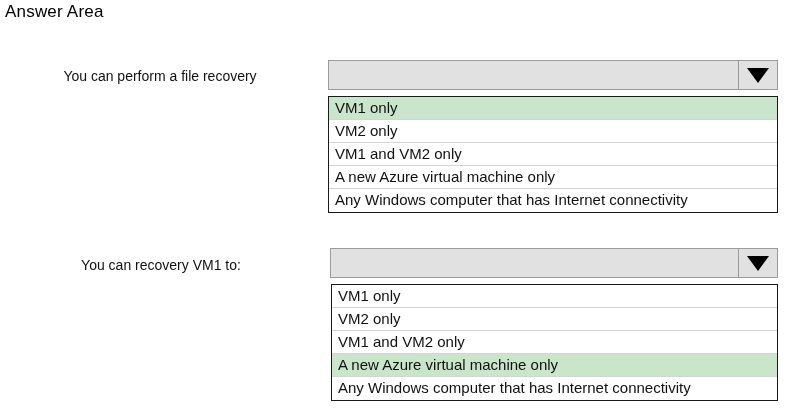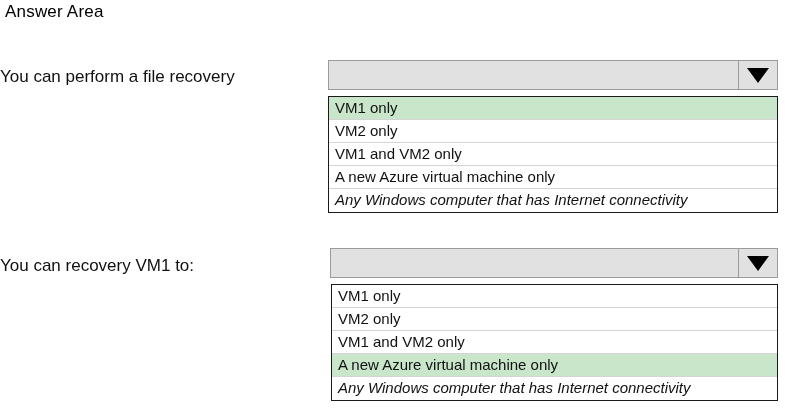--- a/index.html
+++ b/index.html
@@ -30,22 +30,22 @@
 
   
   .question-block {
     position: absolute;
   }
   #question-1 { left: 0px; top: 60px; width: 785px; }
   #question-2 { left: 0px; top: 245px; width: 785px; }
 
   .q-label {
     position: absolute;
-    text-align: left;
-    font-size: 17px;
+    text-align: center;
+    font-size: 14px;
     line-height: 21px;
     white-space: nowrap;
     color: #111111;
   }
   #question-1 .q-label {
     left: 0px;
     top: 6px;
     width: 320px;
   }
   #question-2 .q-label {
@@ -125,21 +125,20 @@
     font-size: 15px;
     padding-left: 6px;
     white-space: nowrap;
     overflow: hidden;
     color: #111111;
     border-bottom: 1px solid #d4d4d4;
     background: #ffffff;
   }
   .combo-option:last-child {
     border-bottom: none;
-    font-style: italic;
   }
   .combo-option.selected {
     background: #c9e6ca;
   }
 </style>
 </head>
 <body>
 
 <div id="page-title">Answer Area</div>
 

